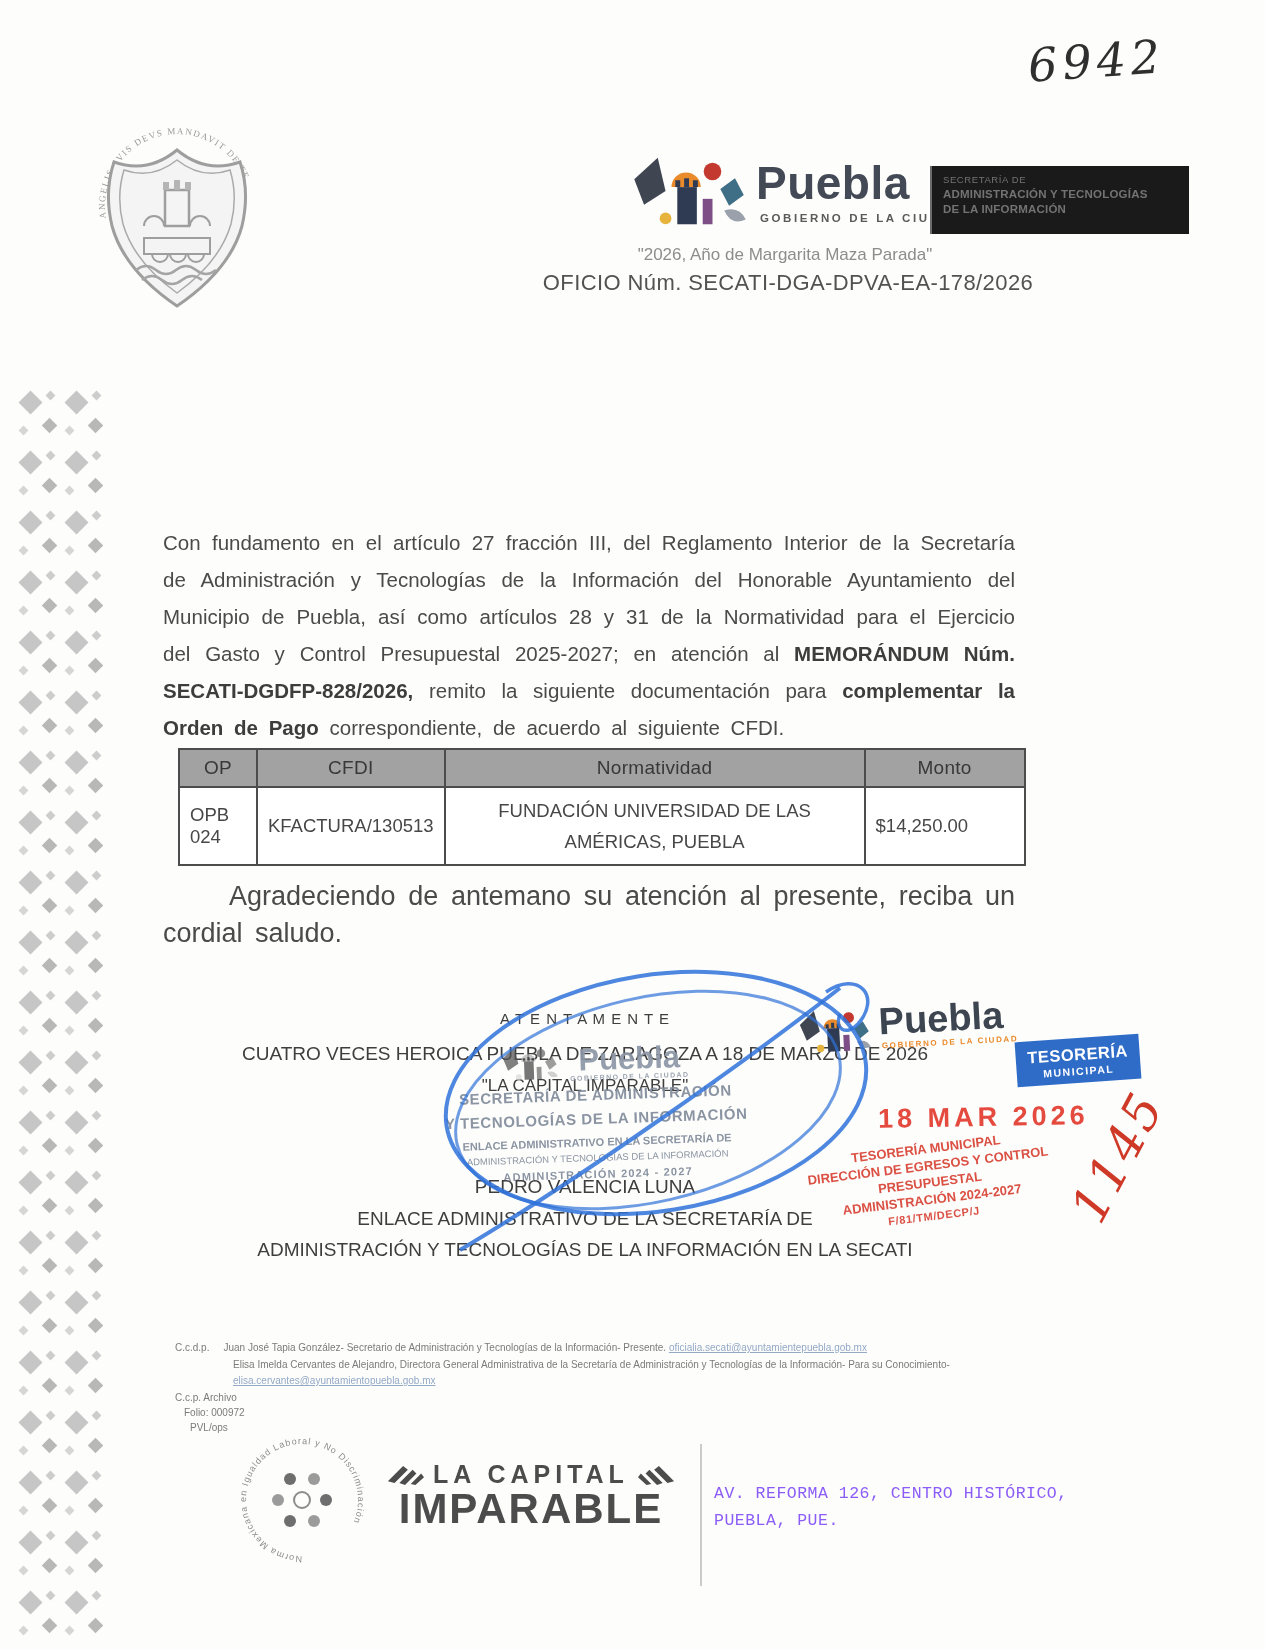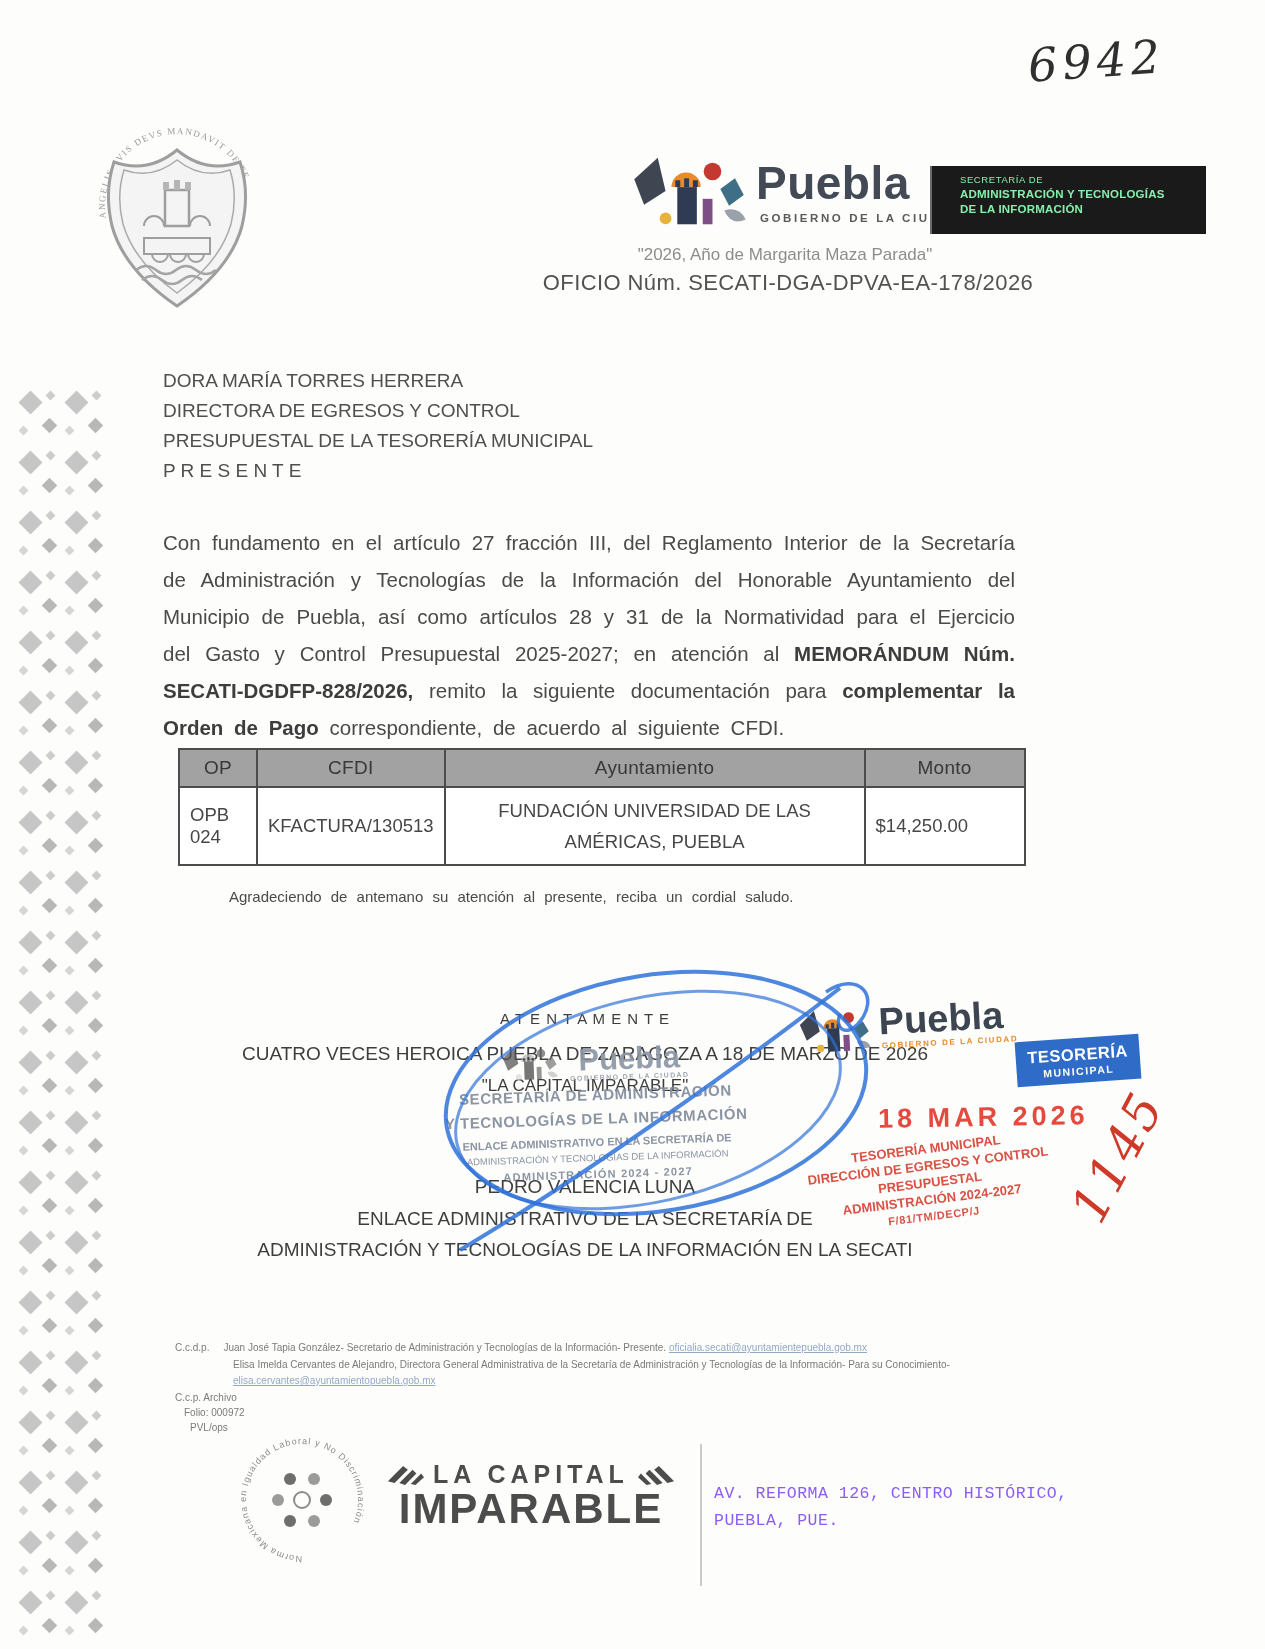--- a/index.html
+++ b/index.html
@@ -14,37 +14,37 @@
   
   .orn{left:14px;top:386px;opacity:.8;}
 
   
   .crest{left:84px;top:118px;}
 
   
   .brand-iconbox{left:626px;top:148px;}
   .brand-name{left:756px;top:156px;font-size:46px;font-weight:bold;color:#434a55;letter-spacing:.5px;}
   .brand-tag{left:760px;top:212px;font-size:11.5px;font-weight:bold;color:#5a5a5a;letter-spacing:2.6px;}
-  .badge{left:930px;top:166px;width:236px;height:52px;background:#1a1a1a;color:#86efac;
-         padding:8px 10px 8px 28px;border-left:2px solid #6b6b6b;}
+  .badge{left:930px;top:166px;width:236px;height:52px;background:#1a1a1a;color:#737373;
+         padding:8px 10px 8px 11px;border-left:2px solid #6b6b6b;}
   .badge-l1{font-size:9.5px;letter-spacing:.6px;margin-bottom:2px;}
   .badge-l2,.badge-l3{font-size:11.5px;font-weight:bold;line-height:1.3;letter-spacing:.2px;}
 
   .year-legend{left:560px;top:245px;width:450px;text-align:center;font-size:17px;color:#8d8d8d;}
   .oficio-num{left:483px;top:270px;width:610px;text-align:center;font-size:22px;color:#525252;letter-spacing:.4px;}
 
   
   .recipient{left:163px;top:366px;font-size:19px;color:#4f4f4f;line-height:30px;}
   .recipient div{white-space:nowrap;}
 
   
   .para{left:163px;top:524px;width:852px;font-size:20.5px;line-height:37px;color:#4a4a4a;
         text-align:justify;word-spacing:5px;}
   .para b{font-weight:600;color:#3d3d3d;}
-  .closing{left:163px;top:878px;width:852px;font-size:15px;line-height:37px;color:#4a4a4a;
+  .closing{left:163px;top:878px;width:852px;font-size:27px;line-height:37px;color:#4a4a4a;
         text-align:justify;word-spacing:5px;text-indent:66px;}
 
   
   .doc-table{left:178px;top:748px;border-collapse:collapse;font-size:18.5px;color:#474747;}
   .doc-table th{background:#a2a2a2;color:#383838;font-weight:500;border:2px solid #4c4c4c;
         height:34px;font-size:19px;letter-spacing:.3px;}
   .doc-table td{border:2px solid #4c4c4c;background:#fff;padding:6px 10px;height:64px;}
   .th-op,.td-op{width:56px;}
   .th-cfdi,.td-cfdi{width:158px;}
   .th-benef,.td-benef{width:398px;}
@@ -186,37 +186,31 @@
 
   <div class="abs badge">
     <div class="badge-l1">SECRETARÍA DE</div>
     <div class="badge-l2">ADMINISTRACIÓN Y TECNOLOGÍAS</div>
     <div class="badge-l3">DE LA INFORMACIÓN</div>
   </div>
 
   <div class="abs year-legend">"2026, Año de Margarita Maza Parada"</div>
   <div class="abs oficio-num">OFICIO Núm. SECATI-DGA-DPVA-EA-178/2026</div>
 
-  <div class="abs recipient">
-    <div>DORA MARÍA TORRES HERRERA</div>
-    <div>DIRECTORA DE EGRESOS Y CONTROL</div>
-    <div>PRESUPUESTAL DE LA TESORERÍA MUNICIPAL</div>
-    <div>P R E S E N T E</div>
-  </div>
 
   <div class="abs para">
     <span>Con fundamento en el artículo 27 fracción III, del Reglamento Interior de la Secretaría de Administración y Tecnologías de la Información del Honorable Ayuntamiento del Municipio de Puebla, así como artículos 28 y 31 de la Normatividad para el Ejercicio del Gasto y Control Presupuestal 2025-2027; en atención al </span><b>MEMORÁNDUM Núm. SECATI-DGDFP-828/2026,</b><span> remito la siguiente documentación para </span><b>complementar la Orden de Pago</b><span> correspondiente, de acuerdo al siguiente CFDI.</span>
   </div>
 
   <table class="abs doc-table">
     <thead>
       <tr>
         <th class="th-op">OP</th>
         <th class="th-cfdi">CFDI</th>
-        <th class="th-benef">Ayuntamiento</th>
+        <th class="th-benef">Normatividad</th>
         <th class="th-monto">Monto</th>
       </tr>
     </thead>
     <tbody>
       <tr>
         <td class="td-op">OPB 024</td>
         <td class="td-cfdi">KFACTURA/130513</td>
         <td class="td-benef">FUNDACIÓN UNIVERSIDAD DE LAS AMÉRICAS, PUEBLA</td>
         <td class="td-monto">$14,250.00</td>
       </tr>

